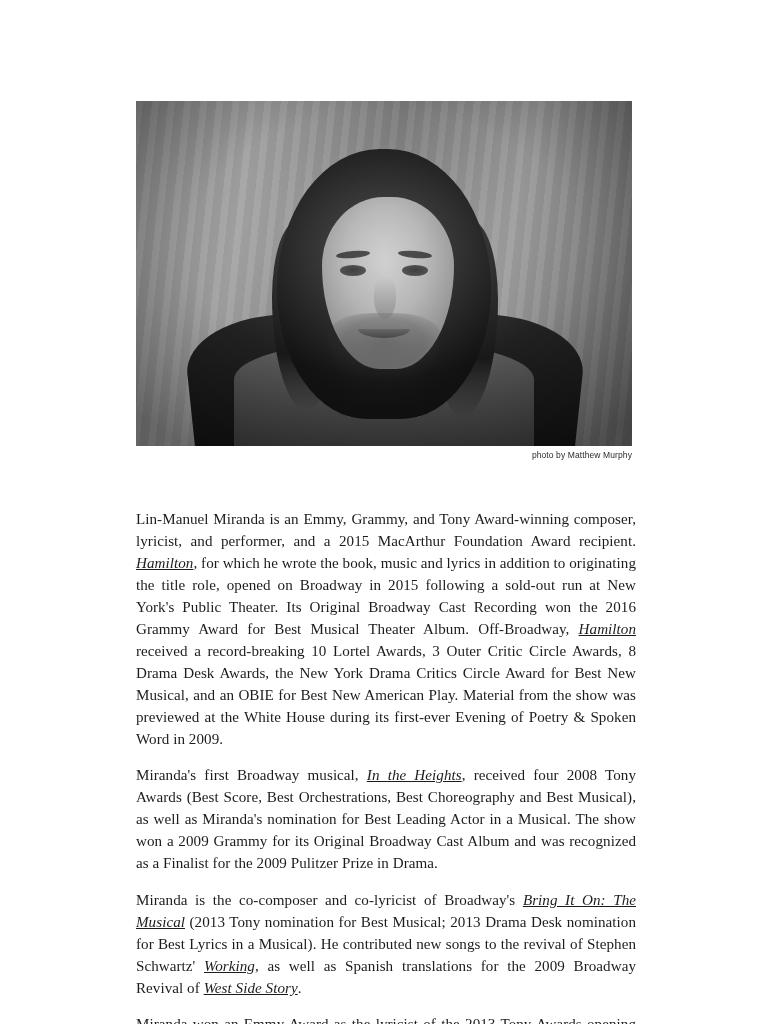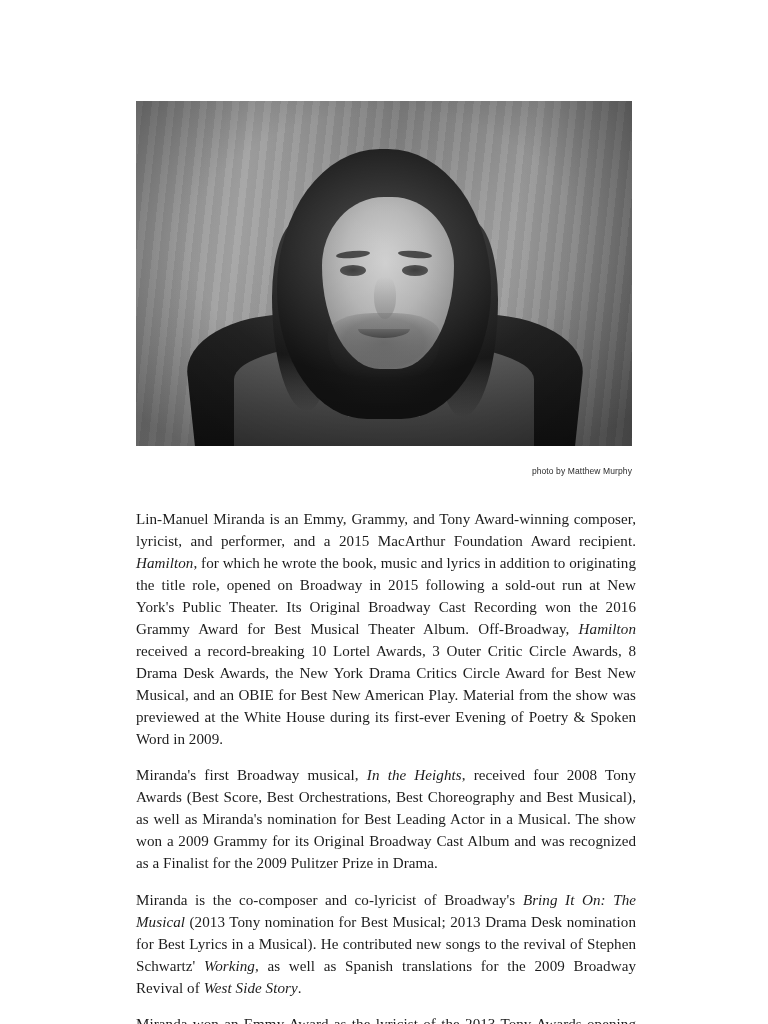--- a/index.html
+++ b/index.html
@@ -179,21 +179,21 @@
     border-radius: 60% 14% 0 0 / 46% 22% 0 0;
     transform: skewX(6deg);
   }
   .photo .jacket-r {
     left: 50%;
     margin-left: 12px;
     border-radius: 14% 60% 0 0 / 22% 46% 0 0;
     transform: skewX(-6deg);
   }
   .photo-credit {
-    margin-top: 20px;
+    margin-top: 4px;
     text-align: right;
     font-family: "Liberation Sans", sans-serif;
     font-size: 8.5px;
     color: #2b2b2b;
     letter-spacing: 0.1px;
   }
   .body-text {
     position: absolute;
     left: 136px;
     top: 508px;
@@ -204,21 +204,21 @@
     font-size: 15.1px;
     line-height: 1.46;
     text-align: justify;
     color: #1c1c1c;
     letter-spacing: 0.05px;
   }
   .body-text p:last-child { margin-bottom: 0; }
   .lead-name {
     font-weight: normal;
   }
-  em { font-style: italic; }
+  em { font-style: italic; text-decoration: underline; }
 </style>
 </head>
 <body>
 
 <div class="page">
 
   <div class="photo-block">
     <div class="photo">
       <div class="backdrop"></div>
       <div class="jacket-l"></div>

